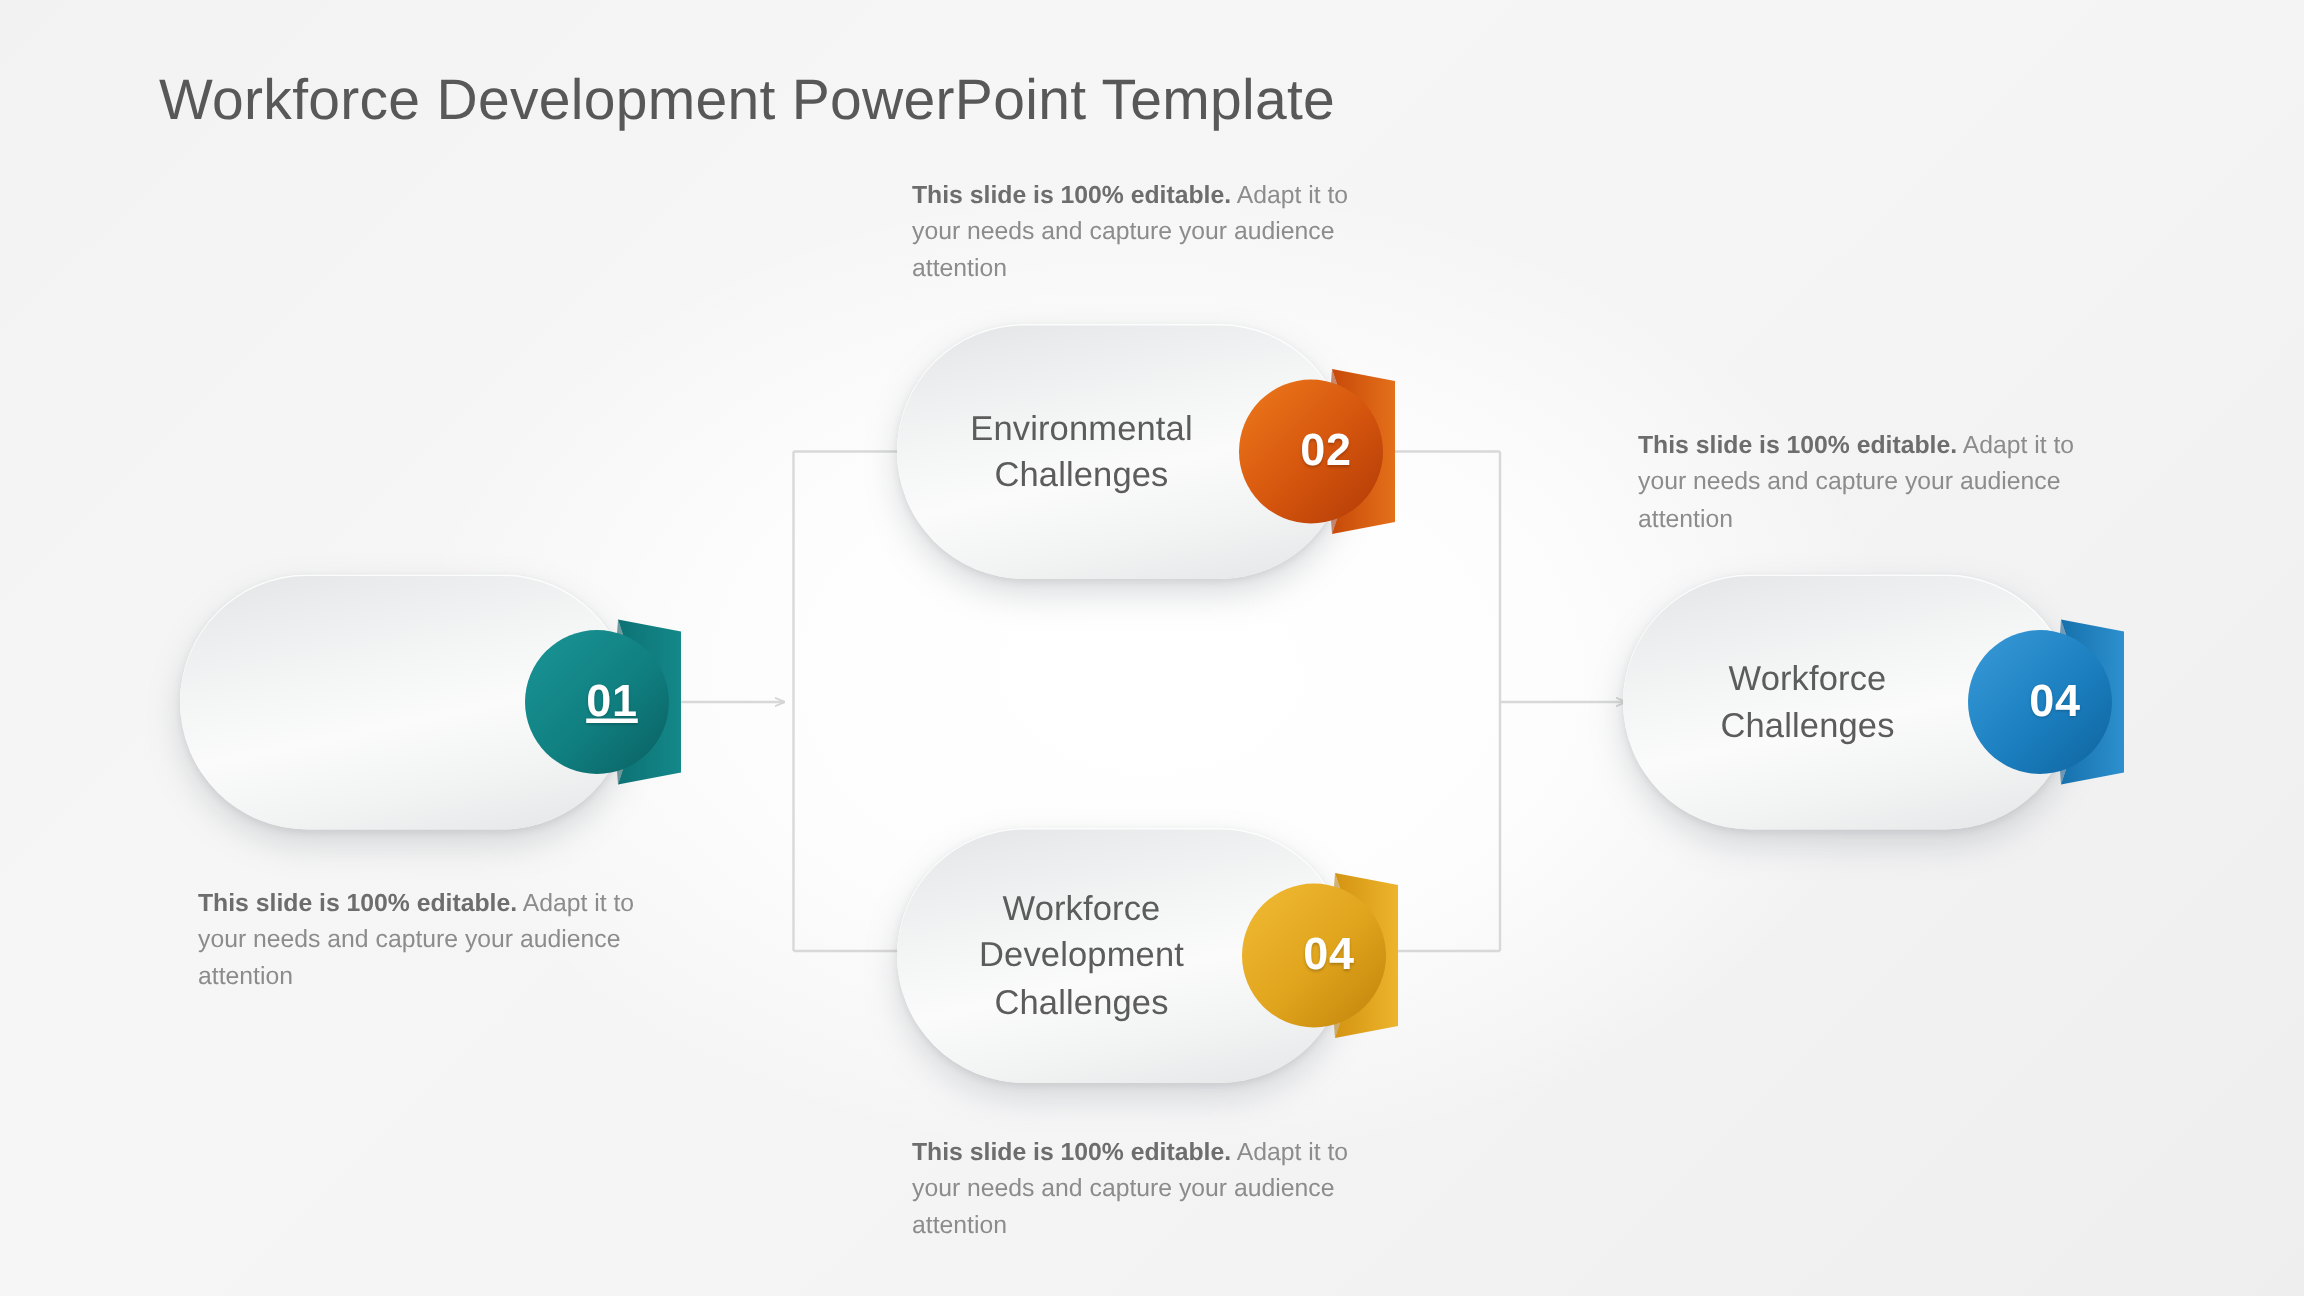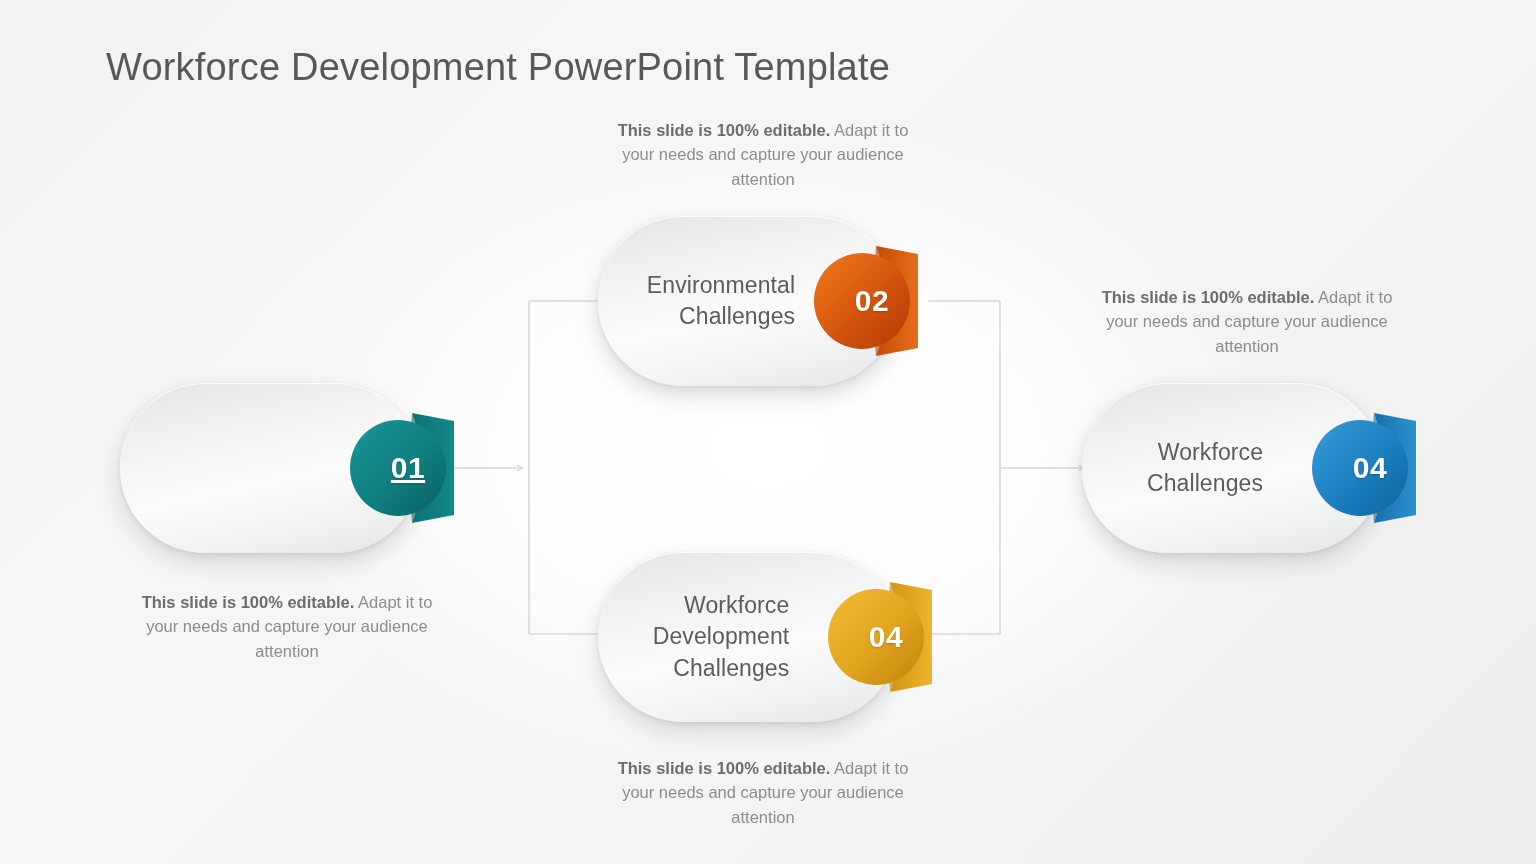--- a/index.html
+++ b/index.html
@@ -64,21 +64,21 @@
     left: 8%;
     top: 0;
     width: 66%;
     height: 100%;
     display: flex;
     align-items: center;
     justify-content: center;
     font-size: 23px;
     line-height: 1.36;
     color: #5c5c5c;
-    text-align: right;
+    text-align: center;
     white-space: pre-line;
     letter-spacing: 0.1px;
   }
 
   
   .ribbon {
     position: absolute;
     top: 50%;
     transform: translateY(-50%);
   }
@@ -96,21 +96,20 @@
     letter-spacing: 0.5px;
     text-shadow: 0 1px 2px rgba(0,0,0,0.22);
   }
 
   
   .caption {
     position: absolute;
     font-size: 16.5px;
     line-height: 1.47;
     color: #8c8c8c;
-    text-align: center;
   }
   .caption b {
     color: #6d6d6d;
     font-weight: 700;
   }
 </style>
 </head>
 <body>
 
 <div id="slide">
@@ -165,21 +164,21 @@
         <circle cx="48" cy="55" r="48" fill="url(#g1a)"></circle>
       </svg>
       <div class="ribbon-number" style="left:10px; width:96px;text-decoration:underline;">01</div>
     </div>
   </div>
 
   <div class="node" style="left:598px; top:216px; width:300px; height:170px;">
     <div class="pill"></div>
     <div class="pill-label">Environmental
 Challenges</div>
-    <div class="ribbon" style="left:216px; width:120px; height:110px;">
+    <div class="ribbon" style="left:228px; width:120px; height:110px;">
       <svg width="120" height="110" viewBox="0 0 120 110">
         <defs>
           <linearGradient id="g2a" x1="0" y1="0" x2="1" y2="1">
             <stop offset="0%" stop-color="#ef7a1c"></stop>
             <stop offset="55%" stop-color="#d4540d"></stop>
             <stop offset="100%" stop-color="#b03a06"></stop>
           </linearGradient>
           <linearGradient id="g2b" x1="0" y1="0" x2="1" y2="0">
             <stop offset="0%" stop-color="#c74a09"></stop>
             <stop offset="100%" stop-color="#e4701a"></stop>

